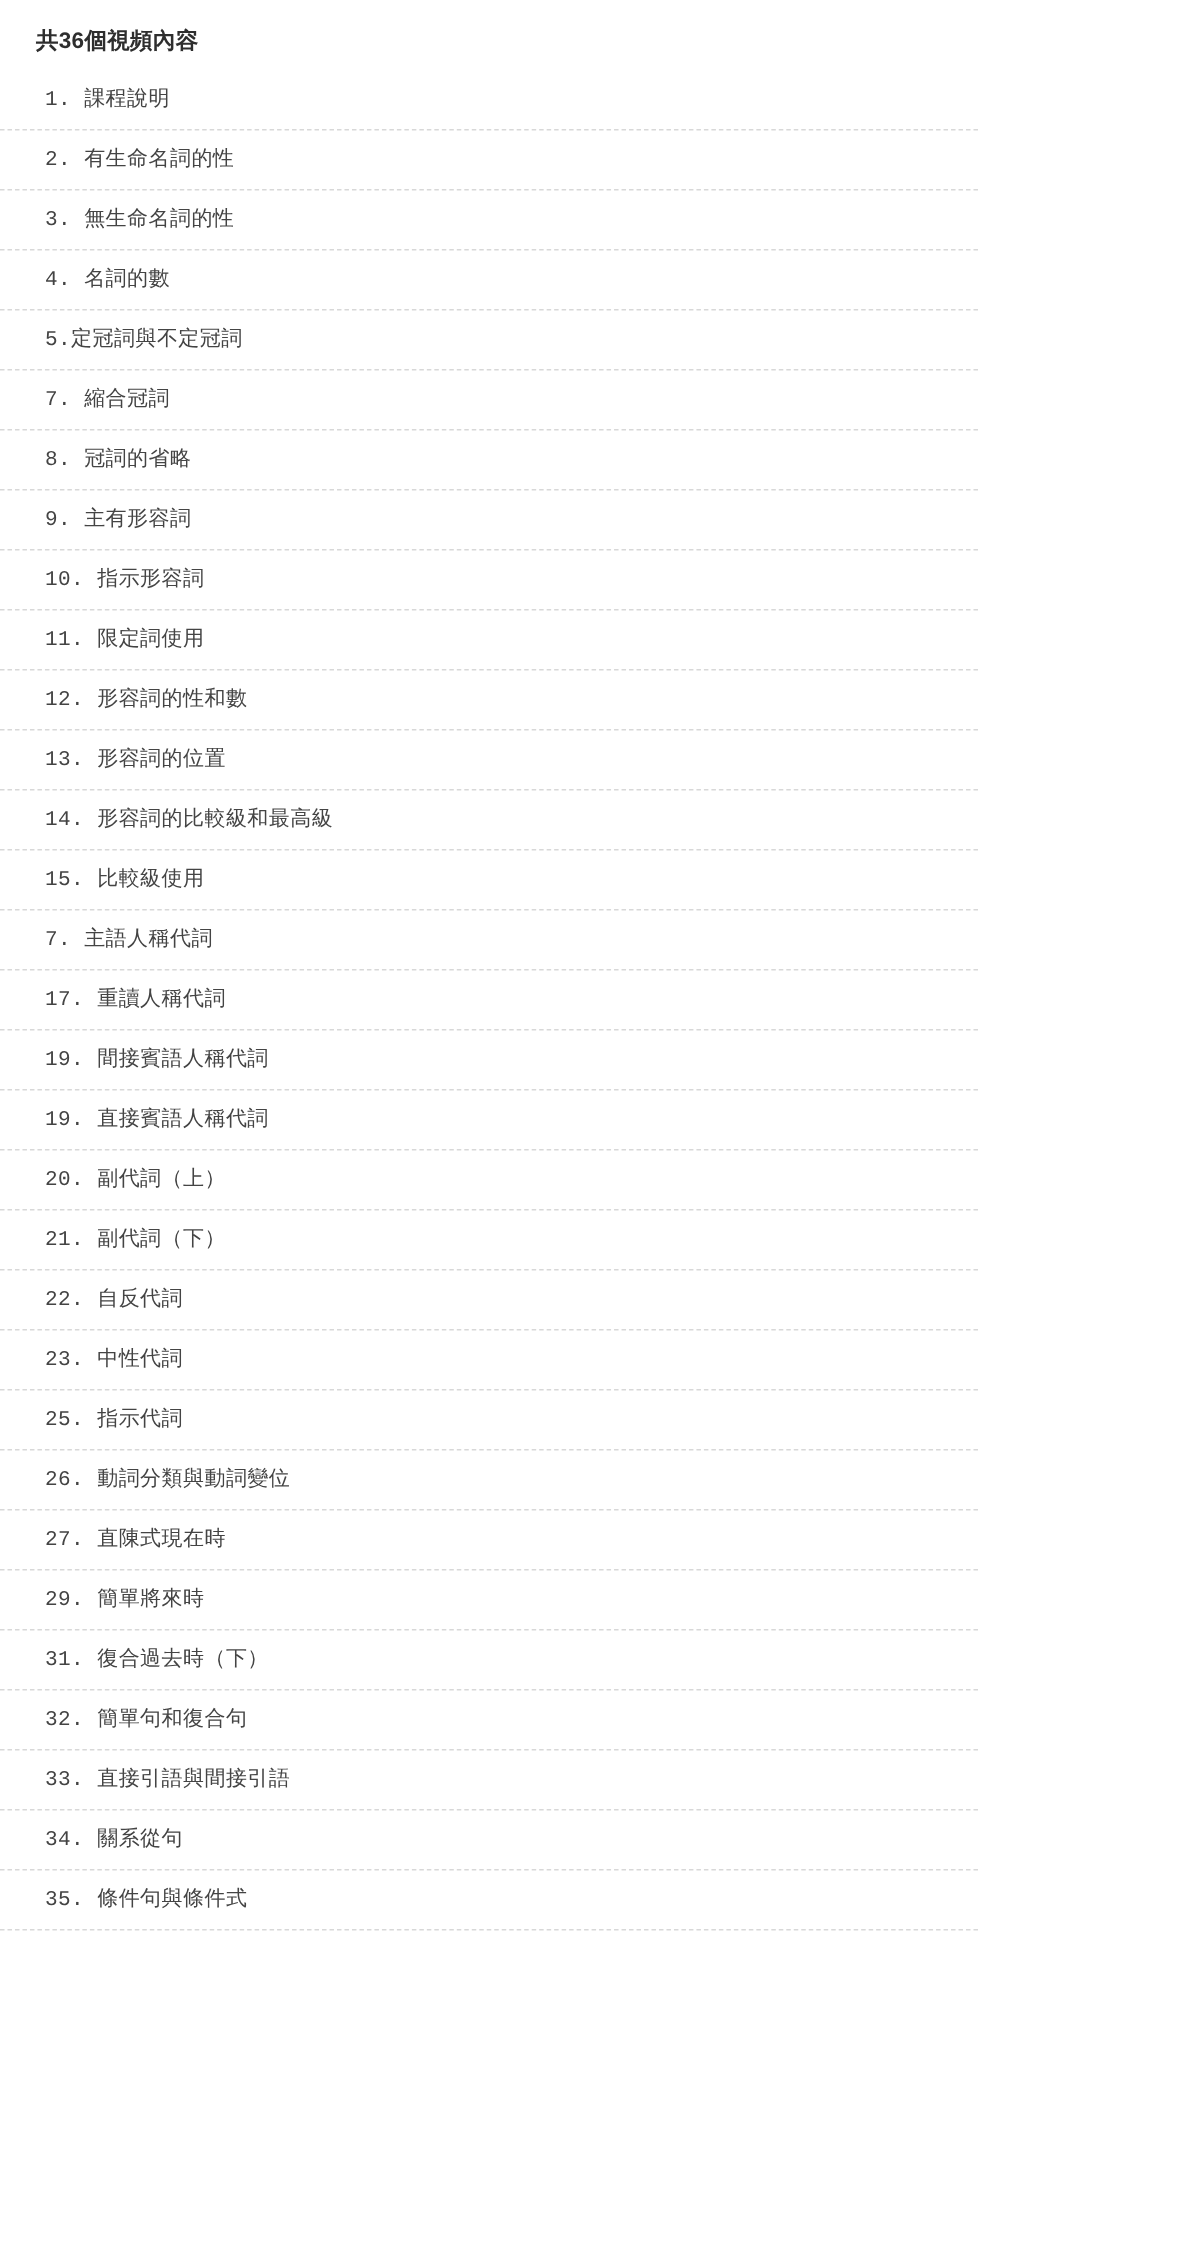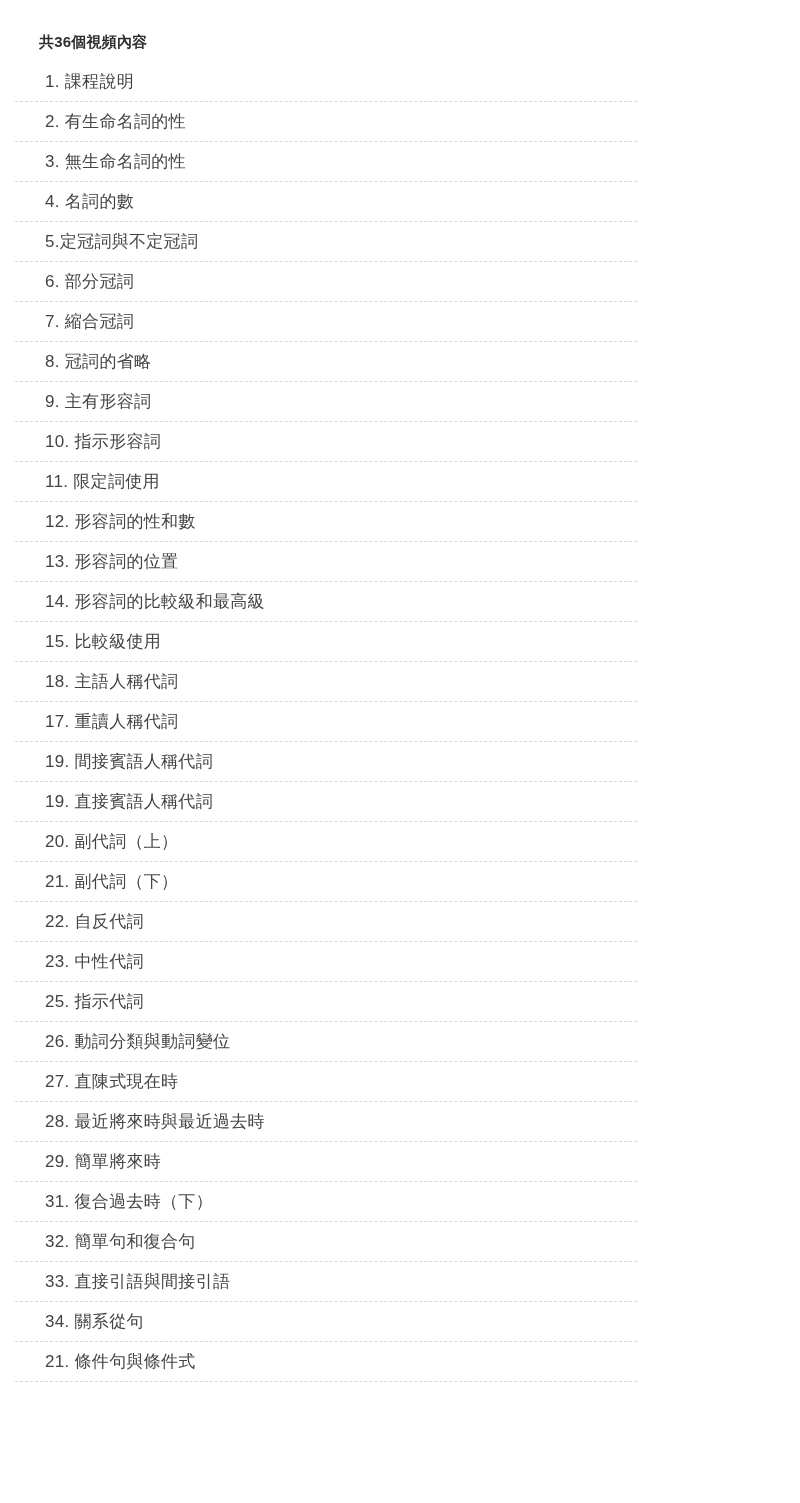--- a/index.html
+++ b/index.html
@@ -11,88 +11,87 @@
   body {
     width: 800px;
     min-height: 1503px;
     font-family: "Liberation Sans", "DejaVu Sans", sans-serif;
     color: #3b3b3b;
     -webkit-font-smoothing: antialiased;
   }
   .page {
     width: 652px;
     box-sizing: border-box;
-    padding: 15px;
+    padding: 0;
   }
   .list-header {
     font-size: 15px;
     font-weight: bold;
     color: #2e2e2e;
     padding: 18px 0 10px 24px;
     letter-spacing: 0.2px;
   }
   .video-list {
     list-style: none;
     margin: 0;
     padding: 0;
   }
   .video-item {
     position: relative;
     height: 40px;
     line-height: 40px;
     padding: 0 24px 0 30px;
-    font-size: 17px;
+    font-size: 14px;
     color: #444444;
     box-sizing: border-box;
     border-bottom: 1px dashed #d8d8d8;
     white-space: nowrap;
     overflow: hidden;
     text-overflow: ellipsis;
     letter-spacing: 0.3px;
+    font-family: Liberation Mono, monospace;
   }
   .video-item:last-child {
     border-bottom: 1px dashed #d8d8d8;
   }
 </style>
 </head>
 <body>
 
 <div class="page">
 
   <div class="list-header">共36個視頻內容</div>
 
   <ul class="video-list">
     <li class="video-item">1. 課程說明</li>
     <li class="video-item">2. 有生命名詞的性</li>
     <li class="video-item">3. 無生命名詞的性</li>
     <li class="video-item">4. 名詞的數</li>
     <li class="video-item">5.定冠詞與不定冠詞</li>
-    <li class="video-item">6. 部分冠詞</li>
     <li class="video-item">7. 縮合冠詞</li>
     <li class="video-item">8. 冠詞的省略</li>
     <li class="video-item">9. 主有形容詞</li>
     <li class="video-item">10. 指示形容詞</li>
     <li class="video-item">11. 限定詞使用</li>
     <li class="video-item">12. 形容詞的性和數</li>
     <li class="video-item">13. 形容詞的位置</li>
     <li class="video-item">14. 形容詞的比較級和最高級</li>
     <li class="video-item">15. 比較級使用</li>
-    <li class="video-item">18. 主語人稱代詞</li>
+    <li class="video-item">7. 主語人稱代詞</li>
     <li class="video-item">17. 重讀人稱代詞</li>
     <li class="video-item">19. 間接賓語人稱代詞</li>
     <li class="video-item">19. 直接賓語人稱代詞</li>
     <li class="video-item">20. 副代詞（上）</li>
     <li class="video-item">21. 副代詞（下）</li>
     <li class="video-item">22. 自反代詞</li>
     <li class="video-item">23. 中性代詞</li>
     <li class="video-item">25. 指示代詞</li>
     <li class="video-item">26. 動詞分類與動詞變位</li>
     <li class="video-item">27. 直陳式現在時</li>
-    <li class="video-item">28. 最近將來時與最近過去時</li>
     <li class="video-item">29. 簡單將來時</li>
     <li class="video-item">31. 復合過去時（下）</li>
     <li class="video-item">32. 簡單句和復合句</li>
     <li class="video-item">33. 直接引語與間接引語</li>
     <li class="video-item">34. 關系從句</li>
-    <li class="video-item">21. 條件句與條件式</li>
+    <li class="video-item">35. 條件句與條件式</li>
   </ul>
 
 </div>
 
 </body></html>

